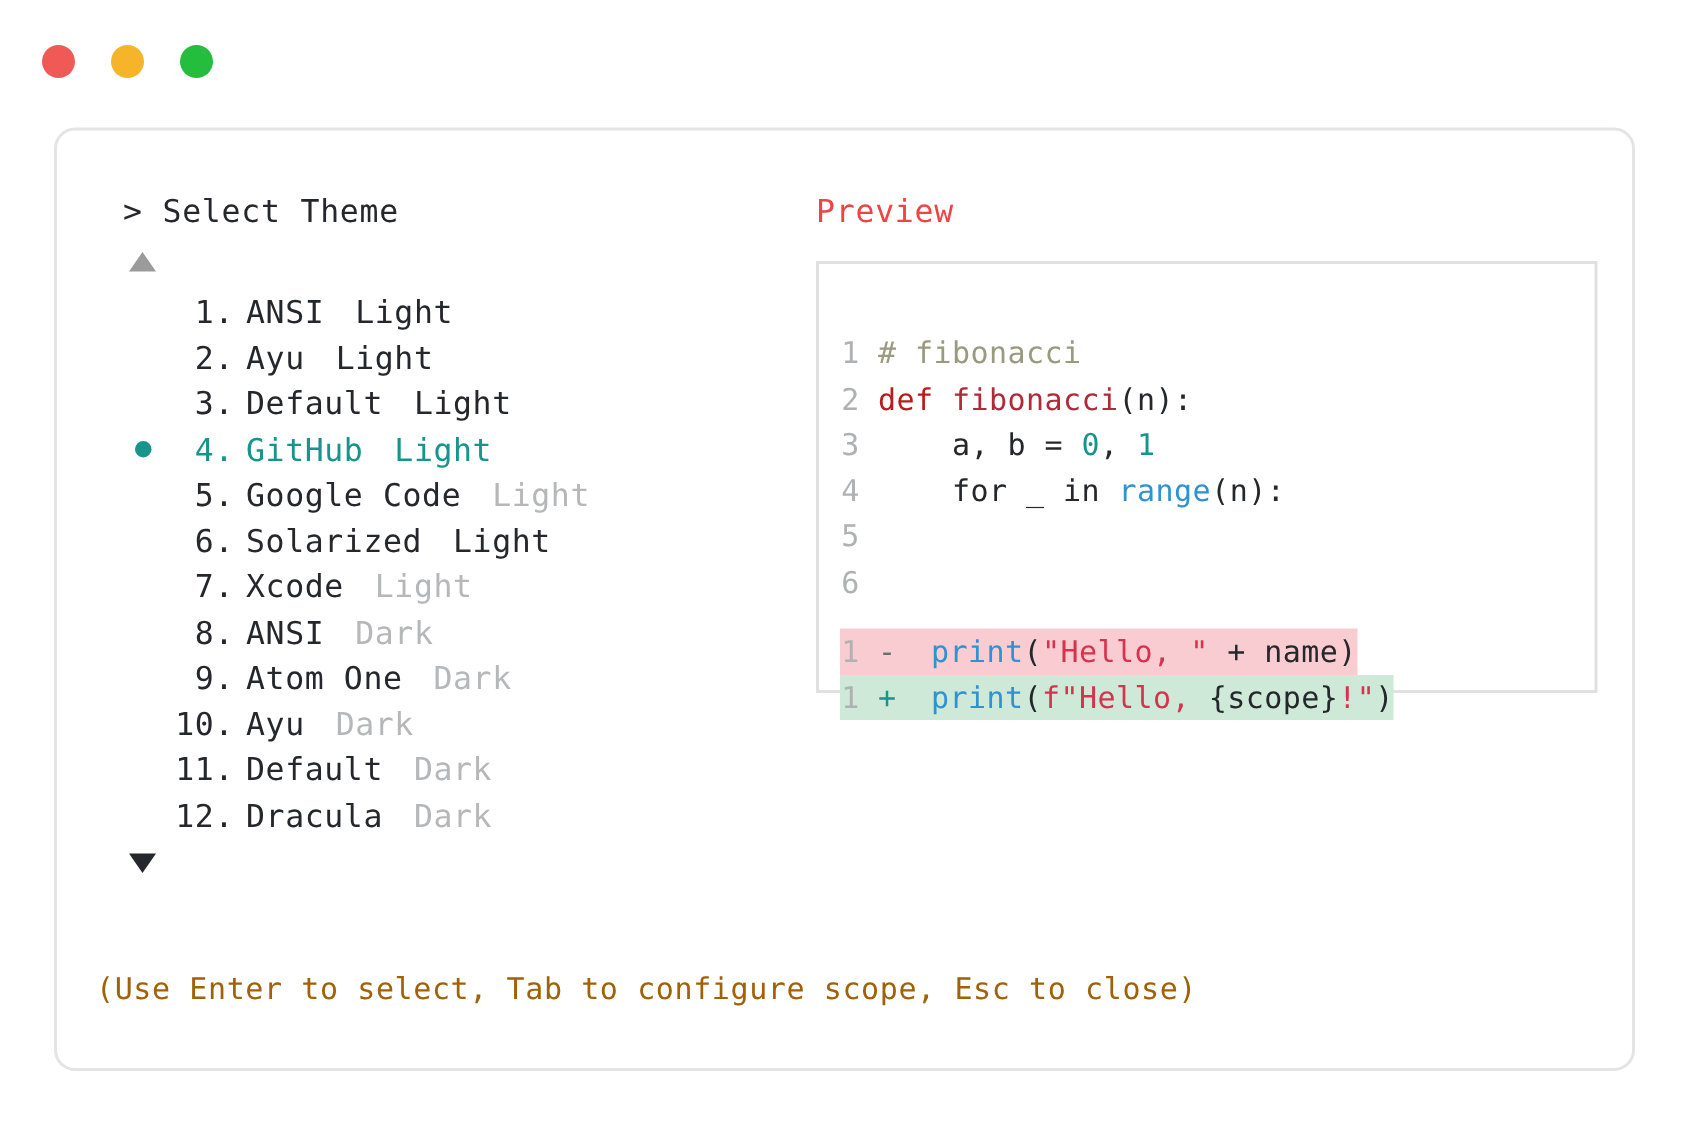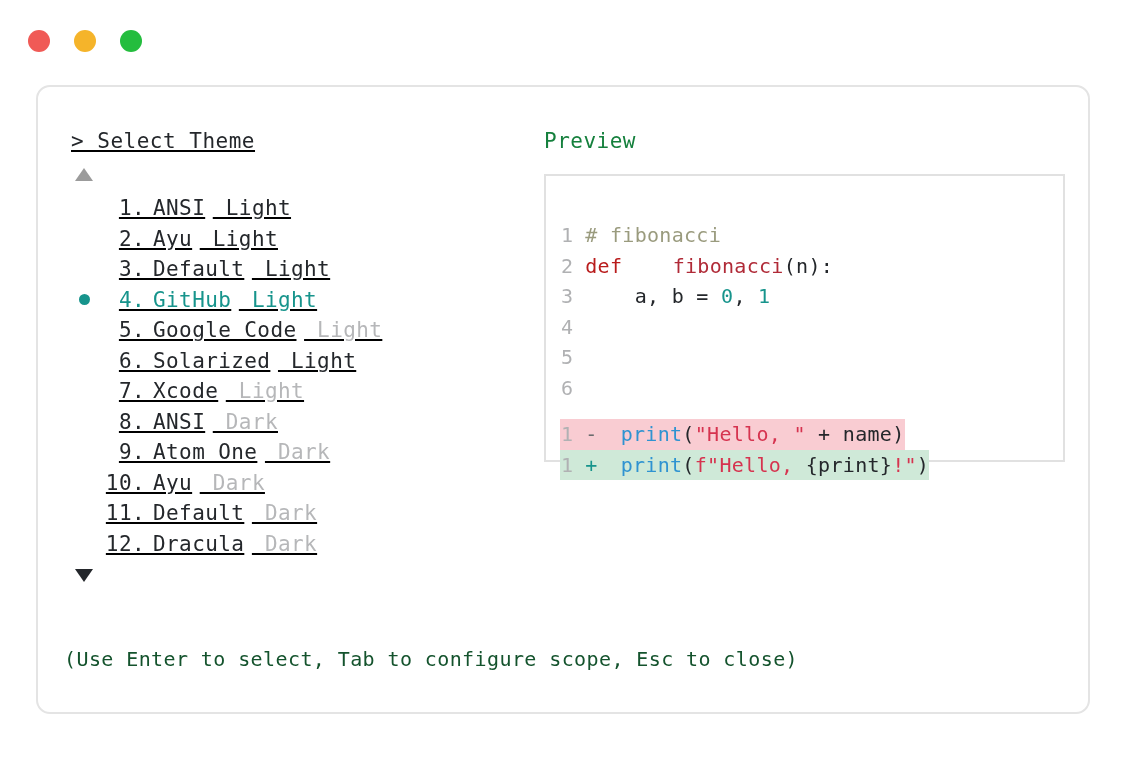--- a/index.html
+++ b/index.html
@@ -19,21 +19,21 @@
   .card{
     position:absolute;left:36px;top:85px;
     width:1054px;height:629px;
     border:2px solid #e4e4e4;border-radius:14px;
     background:#fff;box-sizing:border-box;
   }
 
   .inner{position:absolute;left:0;top:0;right:0;bottom:0;}
 
   
-  .left{position:absolute;left:33px;top:44px;width:470px;text-decoration:underline;}
+  .left{position:absolute;left:44px;top:44px;width:470px;}
   .prompt{
     font-size:21px;color:#24272b;letter-spacing:0.5px;
     white-space:pre;line-height:1;
   }
   .scroll-up{
     margin-top:16px;margin-left:4px;
     width:0;height:0;border-left:9px solid transparent;border-right:9px solid transparent;
     border-bottom:13px solid #9b9b9b;
   }
   .scroll-down{
@@ -53,40 +53,40 @@
   .bullet{width:11px;height:11px;border-radius:50%;background:#17948c;margin-left:8px;}
   .idx{width:44px;text-align:right;flex:0 0 44px;}
   .sep{width:8px;flex:0 0 8px;}
   .nm{}
   .variant{margin-left:0.6ch;text-align:right;}
   .variant.dim{color:#b6b7b9;}
   .row-selected .idx,.row-selected .nm,.row-selected .variant{color:#17948c;}
 
   .hint{
     position:absolute;left:26px;top:560px;
-    font-size:20px;color:#14532d;letter-spacing:0.4px;white-space:pre;
+    font-size:20px;color:#a16207;letter-spacing:0.4px;white-space:pre;
   }
 
   
   .right{position:absolute;left:506px;top:44px;width:525px;}
-  .pv-title{font-size:21px;color:#15803d;letter-spacing:0.5px;white-space:pre;line-height:1;}
+  .pv-title{font-size:21px;color:#ef4444;letter-spacing:0.5px;white-space:pre;line-height:1;}
   .pv-box{
     margin-top:22px;
     width:521px;height:288px;
     border:2px solid #e1e1e1;background:#fff;box-sizing:border-box;
     position:relative;
   }
   .code{position:absolute;left:14px;top:44px;right:6px;}
   .cl{display:flex;align-items:center;height:30.5px;font-size:20px;white-space:pre;letter-spacing:0.3px;}
   .ln{color:#b0b1b3;width:1.1ch;text-align:right;flex:0 0 auto;}
   .ctext{margin-left:1ch;}
 
   .tok-com{color:#9a9b7e;}
   .tok-kw{color:#b91c1c;}
-  .tok-fn{color:#b02a37;margin-left:38px;}
+  .tok-fn{color:#b02a37;}
   .tok-num{color:#17948c;}
   .tok-builtin{color:#2f93d1;}
   .tok-plain{color:#24272b;}
   .tok-str{color:#d6334f;}
   .tok-call{color:#2f93d1;margin-left:11px;}
 
   .diffwrap{margin-top:16px;}
   .dl{display:flex;align-items:center;height:30.5px;font-size:20px;white-space:pre;letter-spacing:0.3px;width:max-content;}
   .dl.del{background:#f9ccd2;}
   .dl.add{background:#cfe9d8;}
@@ -131,27 +131,27 @@
       <div class="hint">(Use Enter to select, Tab to configure scope, Esc to close)</div>
 
       <div class="right">
         <div class="pv-title">Preview</div>
         <div class="pv-box">
           <div class="code">
             <div>
                 <div class="cl"><span class="ln">1</span><span class="ctext"><span class="tok-com"># fibonacci</span></span></div>
                 <div class="cl"><span class="ln">2</span><span class="ctext"><span class="tok-kw">def </span><span class="tok-fn">fibonacci</span><span class="tok-plain">(n):</span></span></div>
                 <div class="cl"><span class="ln">3</span><span class="ctext"><span class="tok-plain">    a, b = </span><span class="tok-num">0</span><span class="tok-plain">, </span><span class="tok-num">1</span></span></div>
-                <div class="cl"><span class="ln">4</span></div>
+                <div class="cl"><span class="ln">4</span><span class="ctext"><span class="tok-plain">    for _ in </span><span class="tok-builtin">range</span><span class="tok-plain">(n):</span></span></div>
                 <div class="cl"><span class="ln">5</span></div>
                 <div class="cl"><span class="ln">6</span></div>
               </div>
             <div class="diffwrap">
                 <div class="dl del"><span class="ln">1</span><span class="dmark minus">-</span><span><span class="tok-call">print</span><span class="tok-plain">(</span><span class="tok-str">"Hello, "</span><span class="tok-plain"> + name)</span></span></div>
-                <div class="dl add"><span class="ln">1</span><span class="dmark plus">+</span><span><span class="tok-call">print</span><span class="tok-plain">(</span><span class="tok-str">f"Hello, </span><span class="tok-plain">{print}</span><span class="tok-str">!"</span><span class="tok-plain">)</span></span></div>
+                <div class="dl add"><span class="ln">1</span><span class="dmark plus">+</span><span><span class="tok-call">print</span><span class="tok-plain">(</span><span class="tok-str">f"Hello, </span><span class="tok-plain">{scope}</span><span class="tok-str">!"</span><span class="tok-plain">)</span></span></div>
               </div>
           </div>
         </div>
       </div>
 
     </div>
   </div>
 </div>
 
 </body></html>

